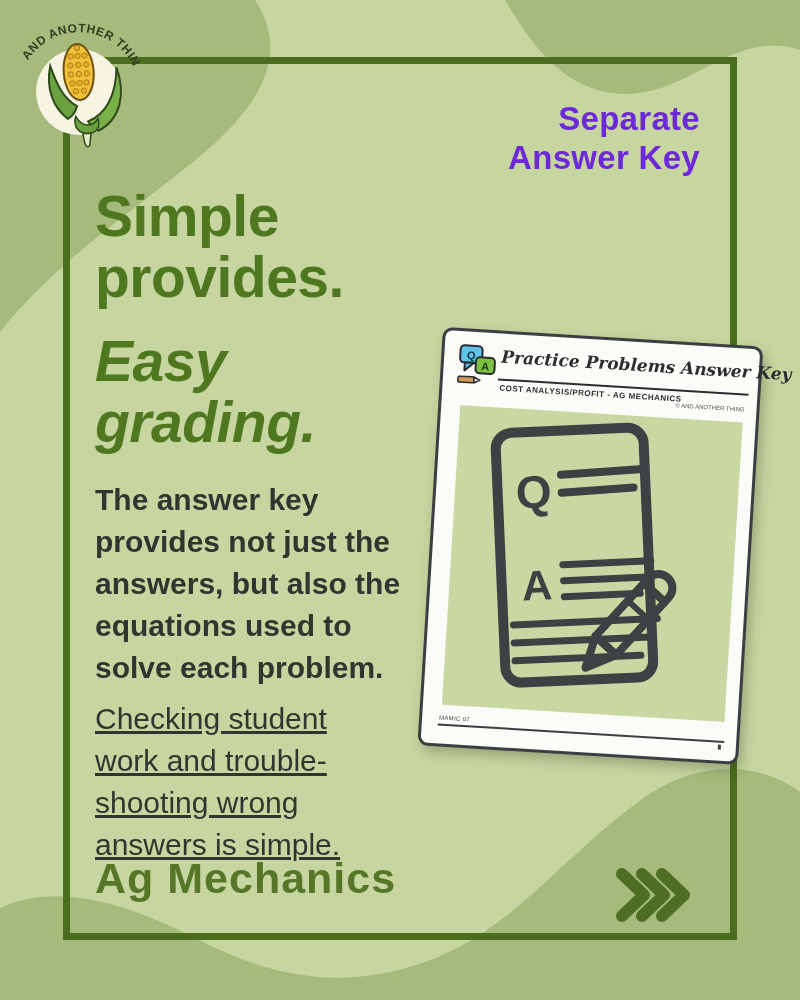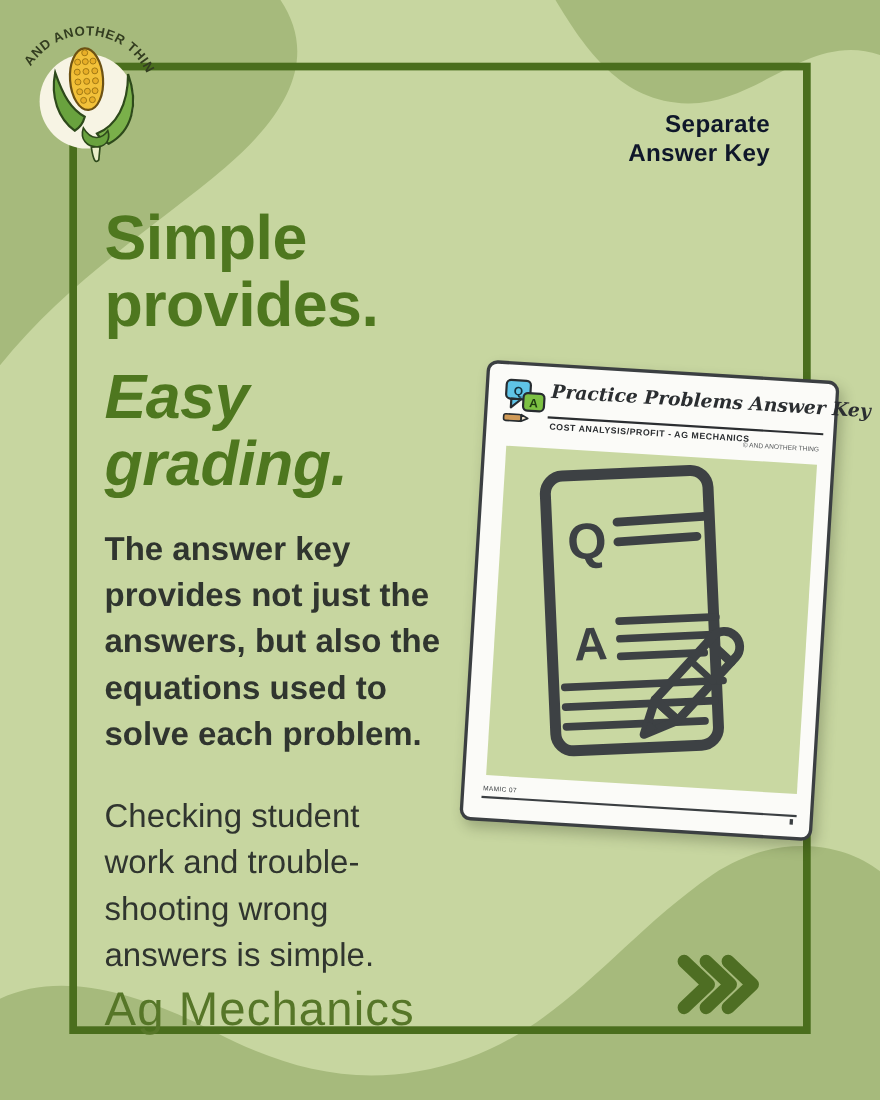--- a/index.html
+++ b/index.html
@@ -18,43 +18,43 @@
     left:63px;top:57px;width:674px;height:883px;box-sizing:border-box;
     border:7px solid #4a6e1d;z-index:1;
   }
 
   
   #brand-badge{left:4px;top:6px;z-index:4;}
 
   
   .kicker{
     right:100px;top:100px;z-index:2;text-align:right;
-    font-size:22px;font-weight:bold;line-height:1.17;color:#0f172a;
+    font-size:33px;font-weight:bold;line-height:1.17;color:#6d28d9;
     letter-spacing:.3px;white-space:pre-line;
   }
 
   
   .headline{
     left:95px;z-index:2;font-size:57px;font-weight:bold;line-height:1.07;
     color:#4e771f;white-space:pre-line;letter-spacing:-.5px;
   }
   .headline.block1{top:186px;}
   .headline.block2{top:331px;font-style:italic;}
 
   
   .body-copy{
     left:95px;width:340px;z-index:2;font-size:30px;line-height:1.4;
     color:#30352f;white-space:pre-line;
   }
   .body-copy.p1{top:479px;font-weight:bold;}
-  .body-copy.p2{top:722px;}
+  .body-copy.p2{top:698px;text-decoration:underline;}
 
   
   .category{
-    left:95px;top:894px;z-index:2;font-size:43px;font-weight:400;
+    left:95px;top:854px;z-index:2;font-size:43px;font-weight:700;
     color:#567628;letter-spacing:1px;
   }
   #next-chevrons{left:612px;top:866px;z-index:2;}
 
   
   .card{
     left:443px;top:327px;width:321px;height:419px;z-index:3;
     background:#fbfbf8;border:3px solid #3b3f42;border-radius:10px;
     transform:rotate(3.5deg);transform-origin:top left;
     box-shadow:4px 6px 12px rgba(40,45,25,.28);box-sizing:border-box;

